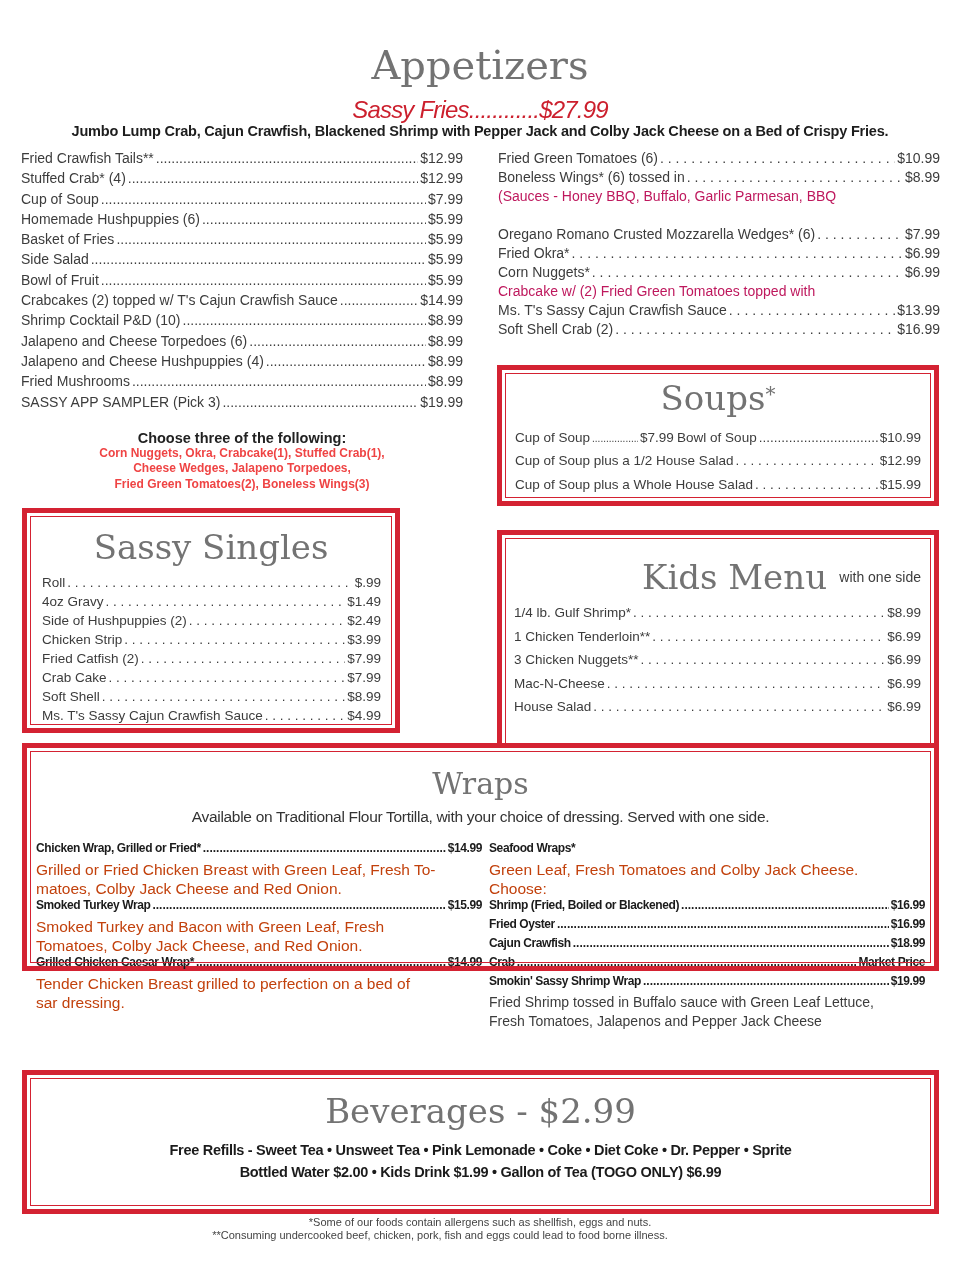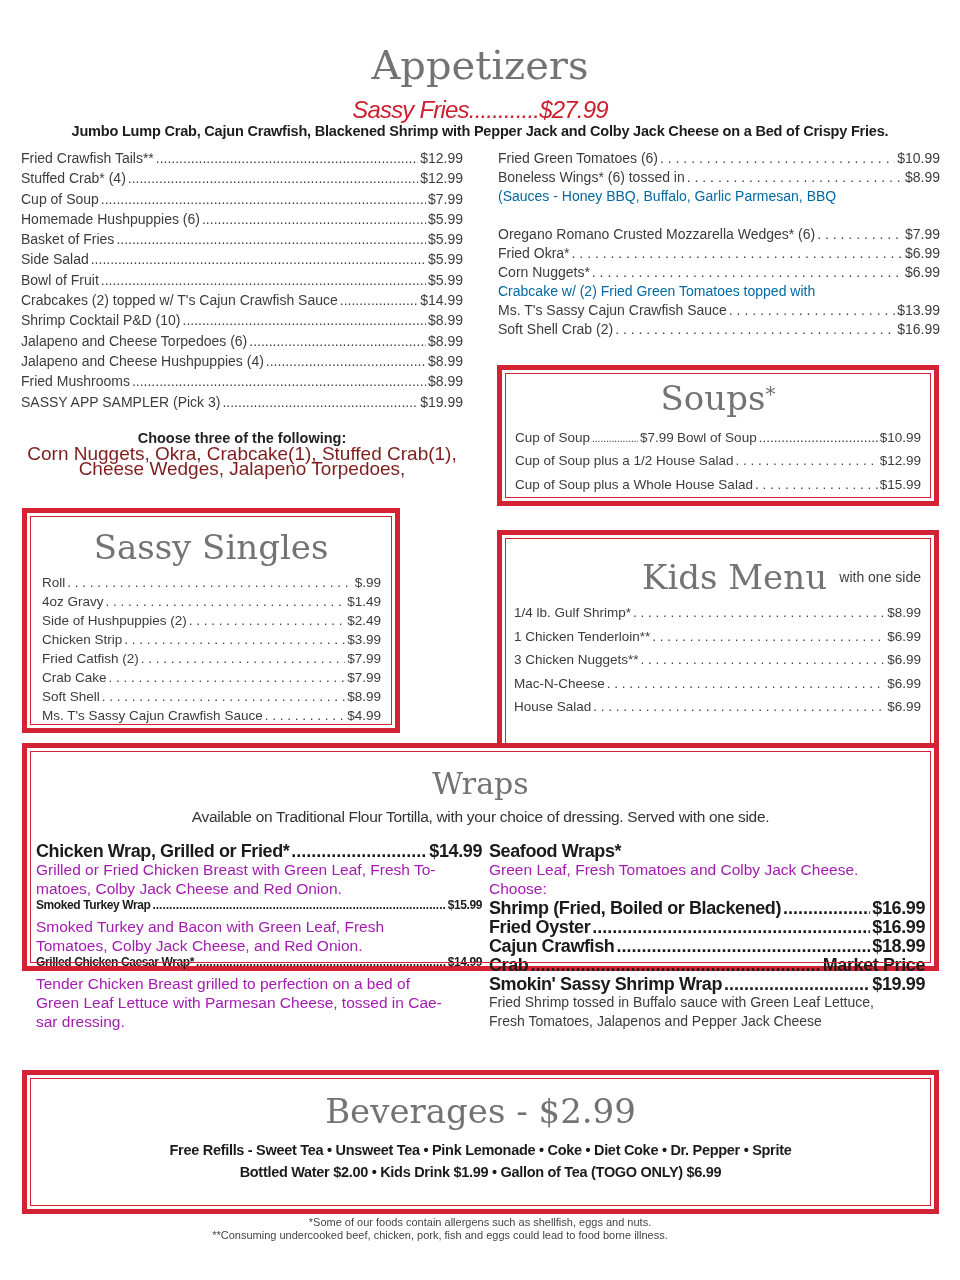--- a/index.html
+++ b/index.html
@@ -49,25 +49,25 @@
   .condensed { letter-spacing: -0.4px; }
 
   
   #app-title { left: 0; width: 960px; top: 42px; text-align: center; font-size: 40px; }
   #fries-line { left: 0; width: 960px; top: 96px; text-align: center; font-size: 24px; font-style: italic; color: #cc1f2d; letter-spacing: -0.8px; font-family: "Liberation Sans", sans-serif; }
   #fries-desc { left: 0; width: 960px; top: 123px; text-align: center; font-size: 14.5px; font-weight: bold; color: #1d1d1d; letter-spacing: -0.2px; }
 
   #app-left { left: 21px; top: 150px; width: 442px; }
   #app-left .row { height: 20.3px; font-size: 14px; }
   #sampler-head { text-align: center; font-weight: bold; font-size: 14.5px; color: #222; margin-top: 16px; }
-  #sampler-opts { text-align: center; font-size: 19px; line-height: 15.5px; color: #7f1d1d; }
+  #sampler-opts { text-align: center; font-size: 12px; line-height: 15.5px; color: #ef4444; font-weight: bold; }
 
   #app-right { left: 498px; top: 150px; width: 442px; }
   #app-right .row { height: 19px; font-size: 14px; }
-  .plain-line { font-size: 14px; height: 19px; white-space: nowrap; color: #0369a1; }
+  .plain-line { font-size: 14px; height: 19px; white-space: nowrap; color: #be185d; }
 
   
   #soups-box { left: 497px; top: 365px; width: 442px; height: 141px; }
   #soups-title { left: 0; right: 0; top: 8px; text-align: center; font-size: 34px; }
   #soups-title sup { font-size: 20px; vertical-align: top; position: relative; top: 4px; }
   #soups-rows { left: 13px; right: 13px; top: 60px; }
   #soups-rows .row { height: 23.3px; font-size: 13.5px; }
 
   
   #singles-box { left: 22px; top: 508px; width: 378px; height: 225px; }
@@ -81,22 +81,22 @@
   #kids-note { right: 13px; top: 34px; font-size: 14px; color: #3c3c3c; }
   #kids-rows { left: 12px; right: 13px; top: 70px; }
   #kids-rows .row { height: 23.5px; font-size: 13.5px; }
 
   
   #wraps-box { left: 22px; top: 743px; width: 917px; height: 228px; }
   #wraps-title { left: 0; right: 0; top: 18px; text-align: center; font-size: 30px; }
   #wraps-sub { left: 0; right: 0; top: 60px; text-align: center; font-size: 15.5px; color: #333; letter-spacing: -0.3px; }
   #wraps-left { left: 9px; top: 93px; width: 446px; }
   #wraps-right { left: 462px; top: 93px; width: 436px; }
-  .wrap-head { height: 19px; font-size: 18px; }
-  .wrap-desc { font-size: 15.5px; line-height: 19px; color: #a21caf; }
+  .wrap-head { height: 19px; font-size: 12px; }
+  .wrap-desc { font-size: 15.5px; line-height: 19px; color: #c2410c; }
   .wrap-desc-sm { font-size: 14px; line-height: 19px; color: #3c3c3c; }
 
   
   #bev-box { left: 22px; top: 1070px; width: 917px; height: 144px; }
   #bev-title { left: 0; right: 0; top: 16px; text-align: center; font-size: 34px; }
   #bev-line1 { left: 0; right: 0; top: 67px; text-align: center; font-weight: bold; font-size: 14.5px; color: #1b1b1b; letter-spacing: -0.3px; }
   #bev-line2 { left: 0; right: 0; top: 89px; text-align: center; font-weight: bold; font-size: 14.5px; color: #1b1b1b; letter-spacing: -0.3px; }
 
   #foot1 { left: 0; width: 960px; top: 1216px; text-align: center; font-size: 11px; color: #444; }
   #foot2 { left: 0; width: 880px; top: 1229px; text-align: center; font-size: 11px; color: #444; }
@@ -171,20 +171,21 @@
     </div>
   <div class="row">
       <span class="name">SASSY APP SAMPLER (Pick 3)</span>
       <span class="dots"></span>
       <span class="price">$19.99</span>
     </div>
   <div id="sampler-head">Choose three of the following:</div>
   <div id="sampler-opts">
     <div>Corn Nuggets, Okra, Crabcake(1), Stuffed Crab(1),</div>
     <div>Cheese Wedges, Jalapeno Torpedoes,</div>
+    <div>Fried Green Tomatoes(2), Boneless Wings(3)</div>
   </div>
 </div>
 
 <div id="app-right" class="abs">
   <div class="row spaced">
       <span class="name">Fried Green Tomatoes (6)</span>
       <span class="dots"></span>
       <span class="price">$10.99</span>
     </div>
   <div class="row spaced">
@@ -348,21 +349,20 @@
         <div>Smoked Turkey and Bacon with Green Leaf, Fresh</div>
         <div>Tomatoes, Colby Jack Cheese, and Red Onion.</div>
       </div>
     <div class="row bold-row condensed wrap-head" style="font-size:12px;">
         <span class="name">Grilled Chicken Caesar Wrap*</span>
         <span class="dots"></span>
         <span class="price">$14.99</span>
       </div>
     <div class="wrap-desc">
         <div>Tender Chicken Breast grilled to perfection on a bed of</div>
-        <div>Green Leaf Lettuce with Parmesan Cheese, tossed in Cae-</div>
         <div>sar dressing.</div>
       </div>
   </div>
 
   <div id="wraps-right" class="abs">
     <div class="bold-row condensed wrap-head">Seafood Wraps*</div>
     <div class="wrap-desc">
         <div>Green Leaf, Fresh Tomatoes and Colby Jack Cheese.</div>
         <div>Choose:</div>
       </div>

